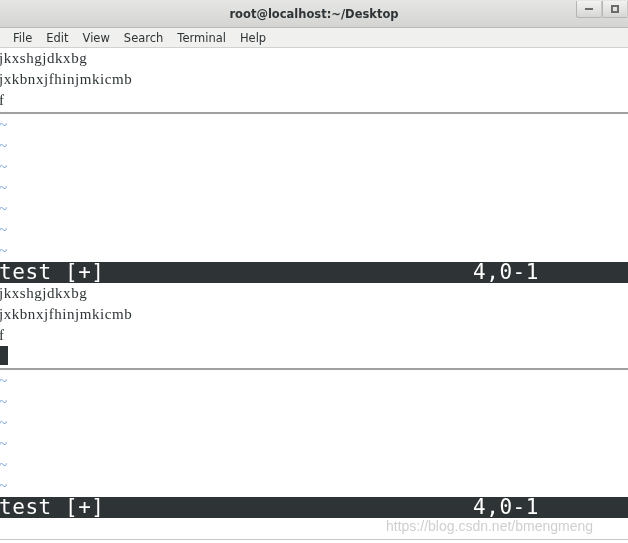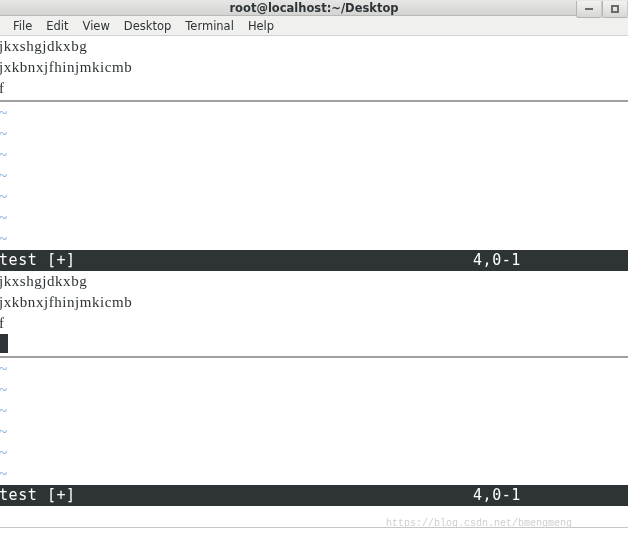--- a/index.html
+++ b/index.html
@@ -16,21 +16,21 @@
   .window {
     width: 628px;
     height: 543px;
     position: relative;
     background: #ffffff;
     overflow: hidden;
   }
 
   
   .titlebar {
-    height: 16px;
+    height: 28px;
     background: linear-gradient(to bottom, #e6e6e4 0%, #dcdcda 55%, #d4d4d2 100%);
     border-bottom: 1px solid #b9b9b7;
     position: relative;
     display: flex;
     align-items: center;
     justify-content: center;
     box-sizing: border-box;
   }
   .title-text {
     font-family: "DejaVu Sans", sans-serif;
@@ -119,21 +119,21 @@
   .rule {
     height: 0;
     border-top: 2px solid #a0a0a0;
     margin: 1px 0 1px 0;
   }
   .statusline {
     height: 21px;
     background: #2e3436;
     color: #ffffff;
     font-family: "DejaVu Sans Mono", monospace;
-    font-size: 15px;
+    font-size: 21px;
     line-height: 21px;
     white-space: pre;
     position: relative;
     letter-spacing: 0.55px;
     margin-left: -1px;
     overflow: hidden;
   }
   .st-name { position: absolute; left: 0px; top: 0; }
   .st-pos  { position: absolute; left: 434px; top: 0; margin-left: 40px; }
   .st-pct  { position: absolute; left: 594px; top: 0; margin-top: 20px; }
@@ -147,22 +147,22 @@
   .bottom-strip {
     height: 22px;
     background: #ffffff;
     border-bottom: 1px solid #c6c6c4;
     box-sizing: border-box;
   }
   .watermark {
     position: absolute;
     left: 386px;
     top: 518px;
-    font-family: Liberation Mono, monospace;
-    font-size: 10px;
+    font-family: Liberation Sans, sans-serif;
+    font-size: 14px;
     color: #cfcfcf;
     white-space: nowrap;
     pointer-events: none;
     user-select: none;
   }
 </style>
 </head>
 <body>
 
 <div class="window">
@@ -176,21 +176,21 @@
       <div class="wbtn">
         <span class="glyph-max"></span>
       </div>
     </div>
   </div>
 
   <div class="menubar">
     <span class="menu-item">File</span>
     <span class="menu-item">Edit</span>
     <span class="menu-item">View</span>
-    <span class="menu-item">Desktop</span>
+    <span class="menu-item">Search</span>
     <span class="menu-item">Terminal</span>
     <span class="menu-item">Help</span>
   </div>
 
   <div class="term">
 
     <div>
       <div class="vline">jkxshgjdkxbg</div>
       <div class="vline">jxkbnxjfhinjmkicmb</div>
       <div class="vline">f</div>

